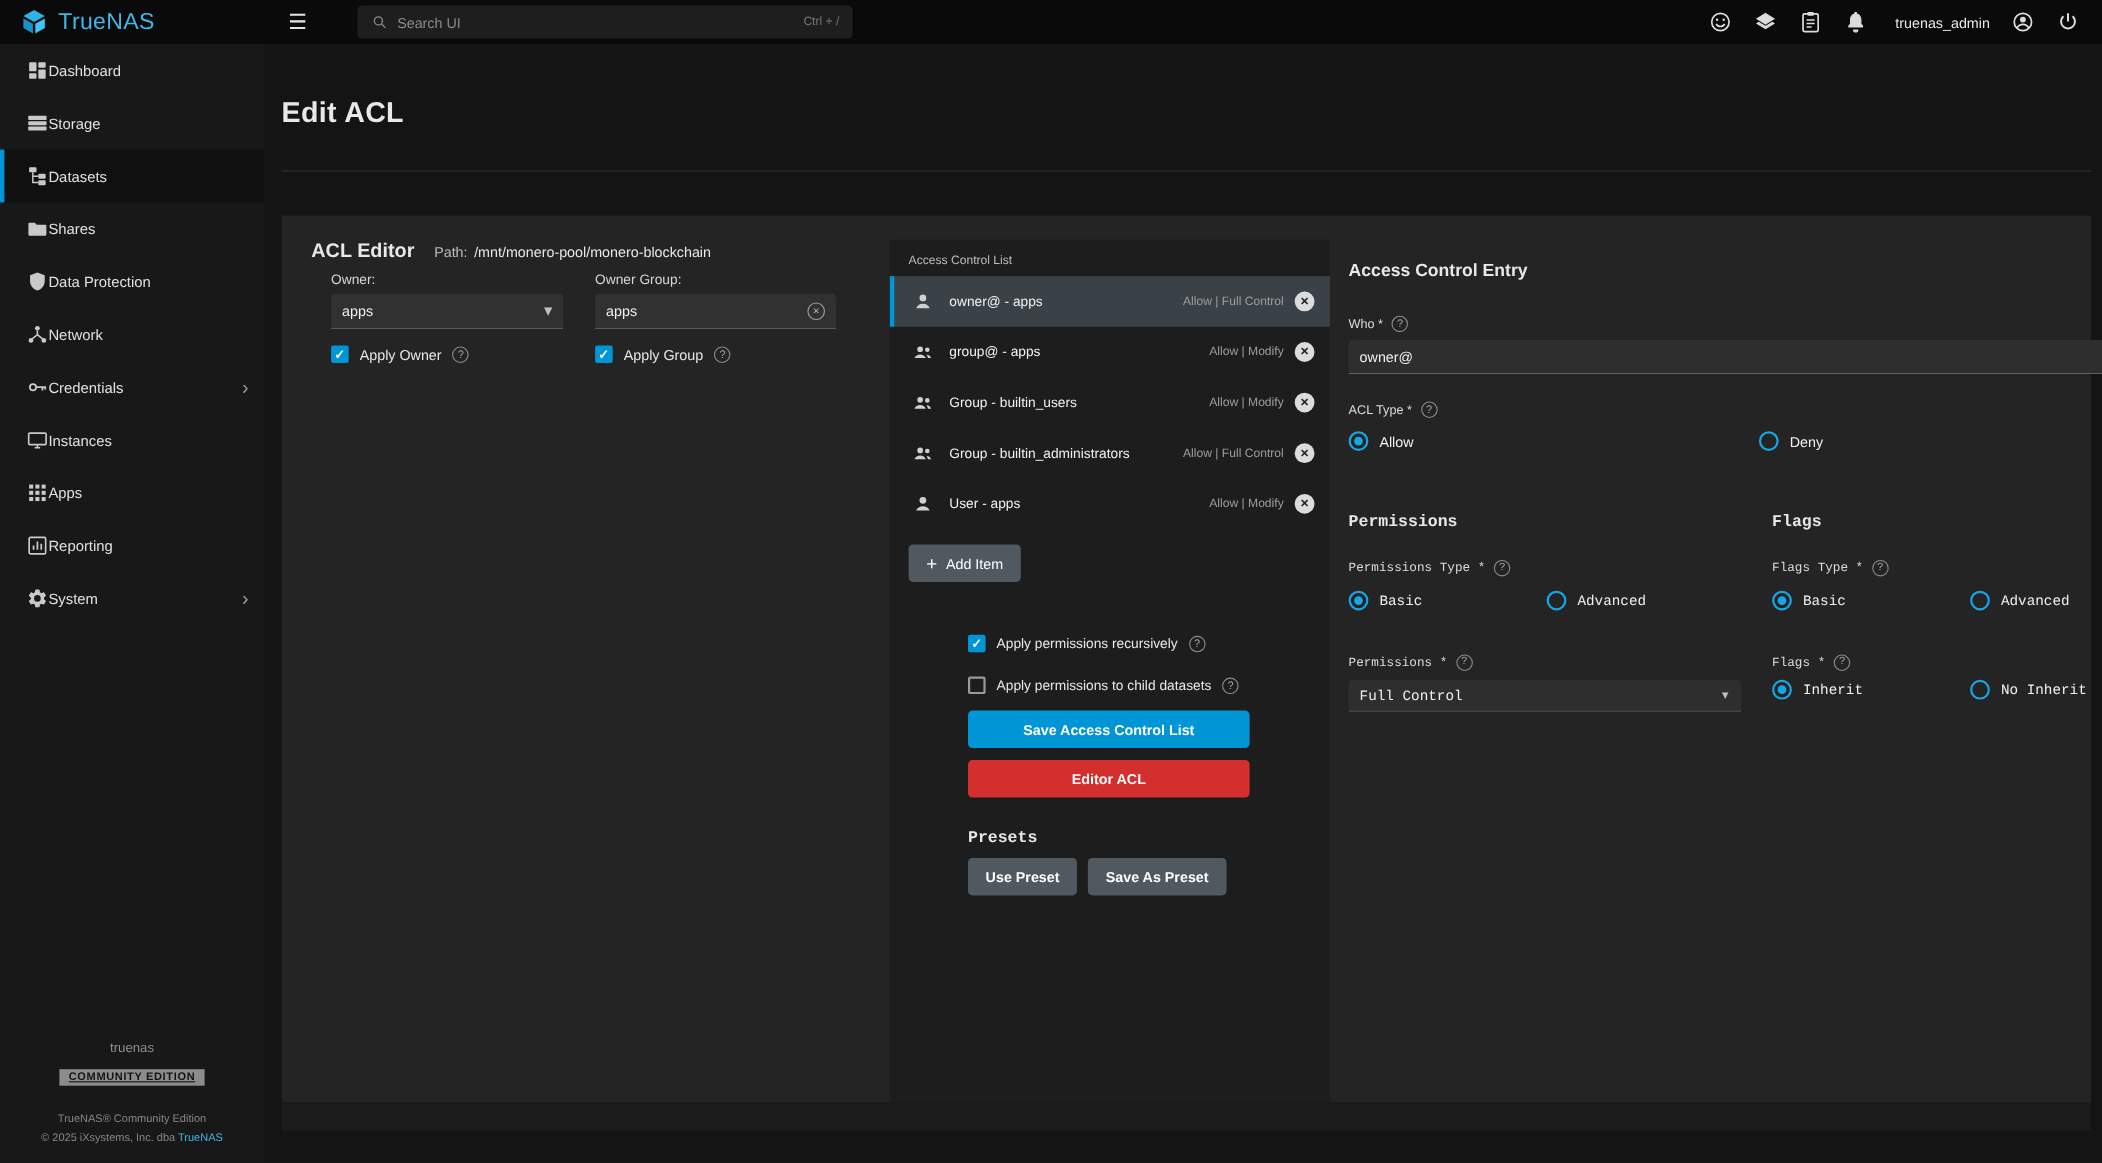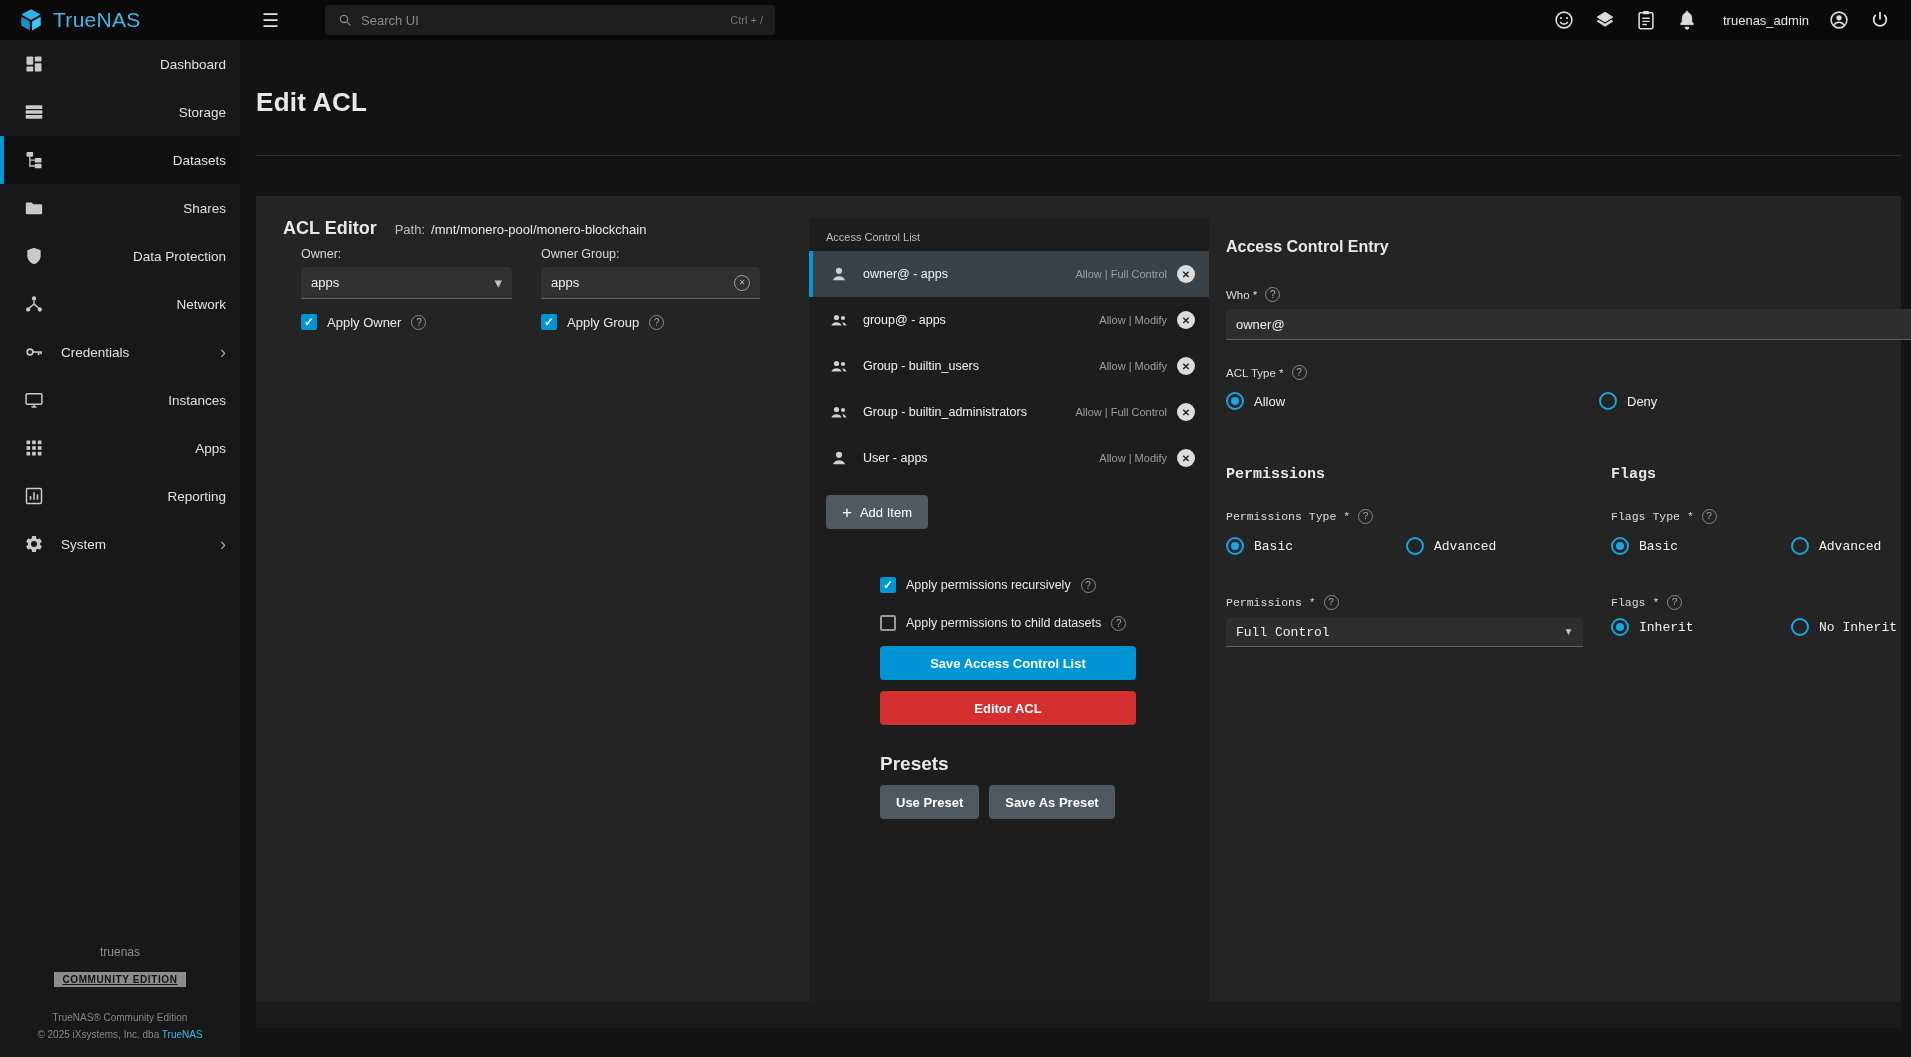--- a/index.html
+++ b/index.html
@@ -20,21 +20,21 @@
   .top-right { margin-left:auto; display:flex; align-items:center; gap:19px; padding-right:20px; }
   .tico { width:22px; height:22px; display:inline-flex; cursor:pointer; }
   .tico svg { width:22px; height:22px; stroke:#dcdcdc; }
   .top-user { font-size:13px; color:#e8e8e8; margin-left:6px; }
 
   
   .shell { display:flex; height:1017px; }
 
   
   .sidebar { width:240px; background:#181818; position:relative; flex:0 0 auto; }
-  .nav-item { height:48px; display:flex; align-items:center; gap:17px; padding:0 14px 0 20px; border-left:4px solid transparent; font-size:13.5px; color:#e0e0e0; cursor:pointer;justify-content:space-between; }
+  .nav-item { height:48px; display:flex; align-items:center; padding:0 14px 0 20px; border-left:4px solid transparent; font-size:13.5px; color:#e0e0e0; cursor:pointer; }
   .nav-item.active { border-left-color:#0095d5; background:#101010; }
   .nico { width:20px; height:20px; display:inline-flex; flex:0 0 auto; }
   .nico svg { width:20px; height:20px; fill:#c9c9c9; }
   .nav-chevron { margin-left:auto; color:#9e9e9e; font-size:18px; line-height:1; }
   .side-footer { position:absolute; bottom:0; left:0; width:100%; text-align:center; padding-bottom:14px; }
   .hostname { font-size:12px; color:#8f8f8f; margin-bottom:10px; }
   .edition-badge { display:inline-block; background:#8c8c8c; color:#121212; font-size:10px; font-weight:bold; letter-spacing:.6px; padding:2px 8px;text-decoration:underline; }
   .side-foot-lines { margin-top:22px; font-size:10px; color:#878787; line-height:1.7; }
   .side-foot-lines .brand-cyan { color:#41b6e6; }
 
@@ -87,21 +87,21 @@
   .remove-icon { margin-left:10px; width:18px; height:18px; border-radius:50%; background:#dcdcdc; color:#222; font-size:10px; font-weight:bold; display:inline-flex; align-items:center; justify-content:center; cursor:pointer; flex:0 0 auto; }
   .btn { border:none; border-radius:4px; color:#fff; font-family:"Liberation Sans", sans-serif; cursor:pointer; }
   .btn-gray { background:#515960; }
   .add-item-btn { margin:14px 0 0 17px; height:34px; padding:0 16px; font-size:13px; display:inline-flex; align-items:center; gap:8px; }
   .add-plus { font-size:17px; line-height:1; }
   .panel-actions { margin-top:48px; padding-left:71px; width:327px; }
   .panel-cb-row { display:flex; align-items:center; gap:10px; margin-bottom:22px; }
   .panel-cb-row .cb-label { font-size:12.5px; }
   .save-btn { display:block; width:256px; height:34px; background:#0095d5; font-size:13px; font-weight:bold; margin-top:-7px; }
   .strip-btn { display:block; width:256px; height:34px; background:#d32f2f; font-size:13px; font-weight:bold; margin-top:11px; }
-  .presets-title { margin-top:28px; font-size:19px; font-weight:bold; }
+  .presets-title { margin-top:28px; font-size:15px; font-weight:bold;font-family:Liberation Mono, monospace; }
   .preset-btns { margin-top:10px; display:flex; gap:10px; }
   .preset-btns .btn { height:34px; font-size:13px; font-weight:bold; padding:0 16px; }
 
   
   .ace-area { flex:1; padding:20px 0 0 17px; position:relative; }
   .ace-divider { position:absolute; left:802px; top:0; bottom:0; width:1px; background:#2c2c2c; }
   .ace-title { font-size:16px; font-weight:bold; }
   .f-label { display:flex; align-items:center; gap:8px; font-size:11.5px; color:#dcdcdc; }
   .who-label { margin-top:31px; }
   .who-select { margin-top:7px; width:747px; height:31px; background:#2e2e2e; }

